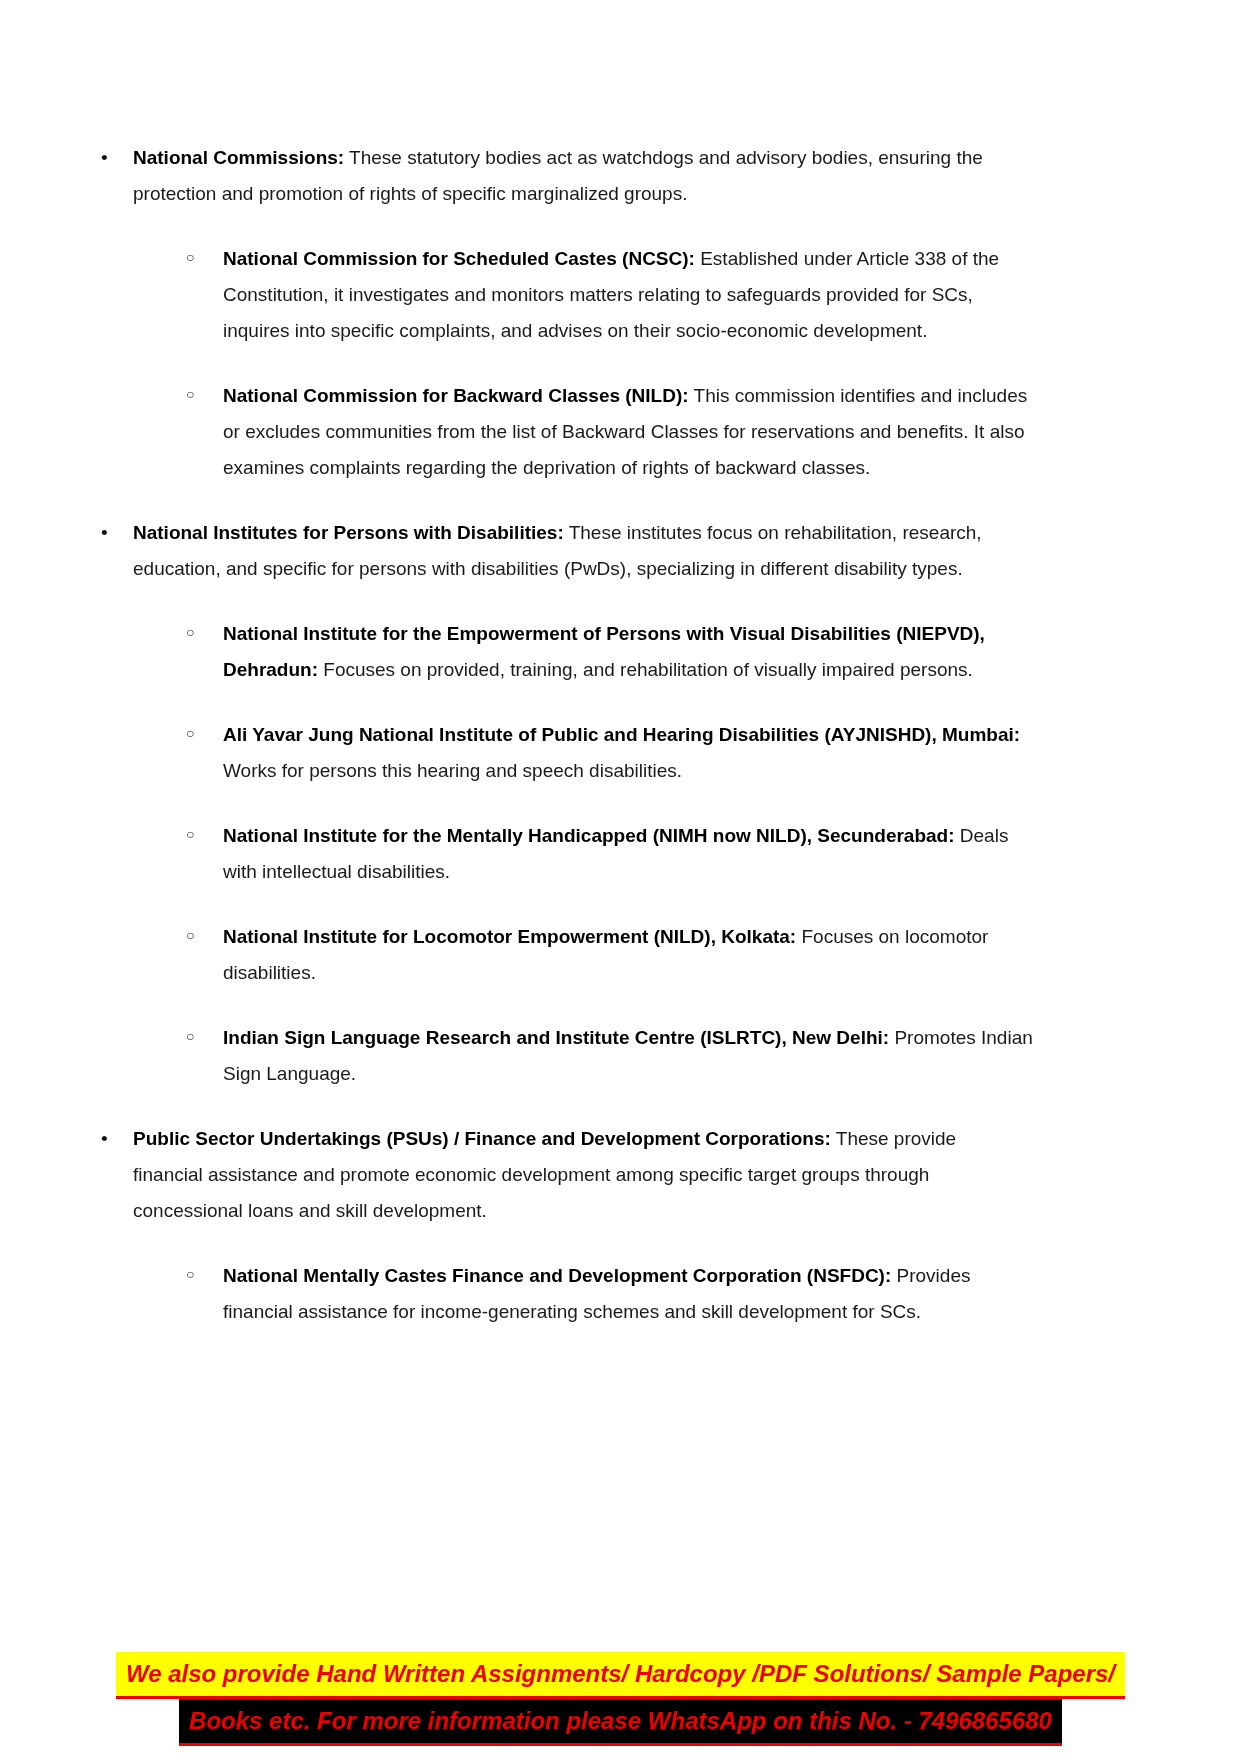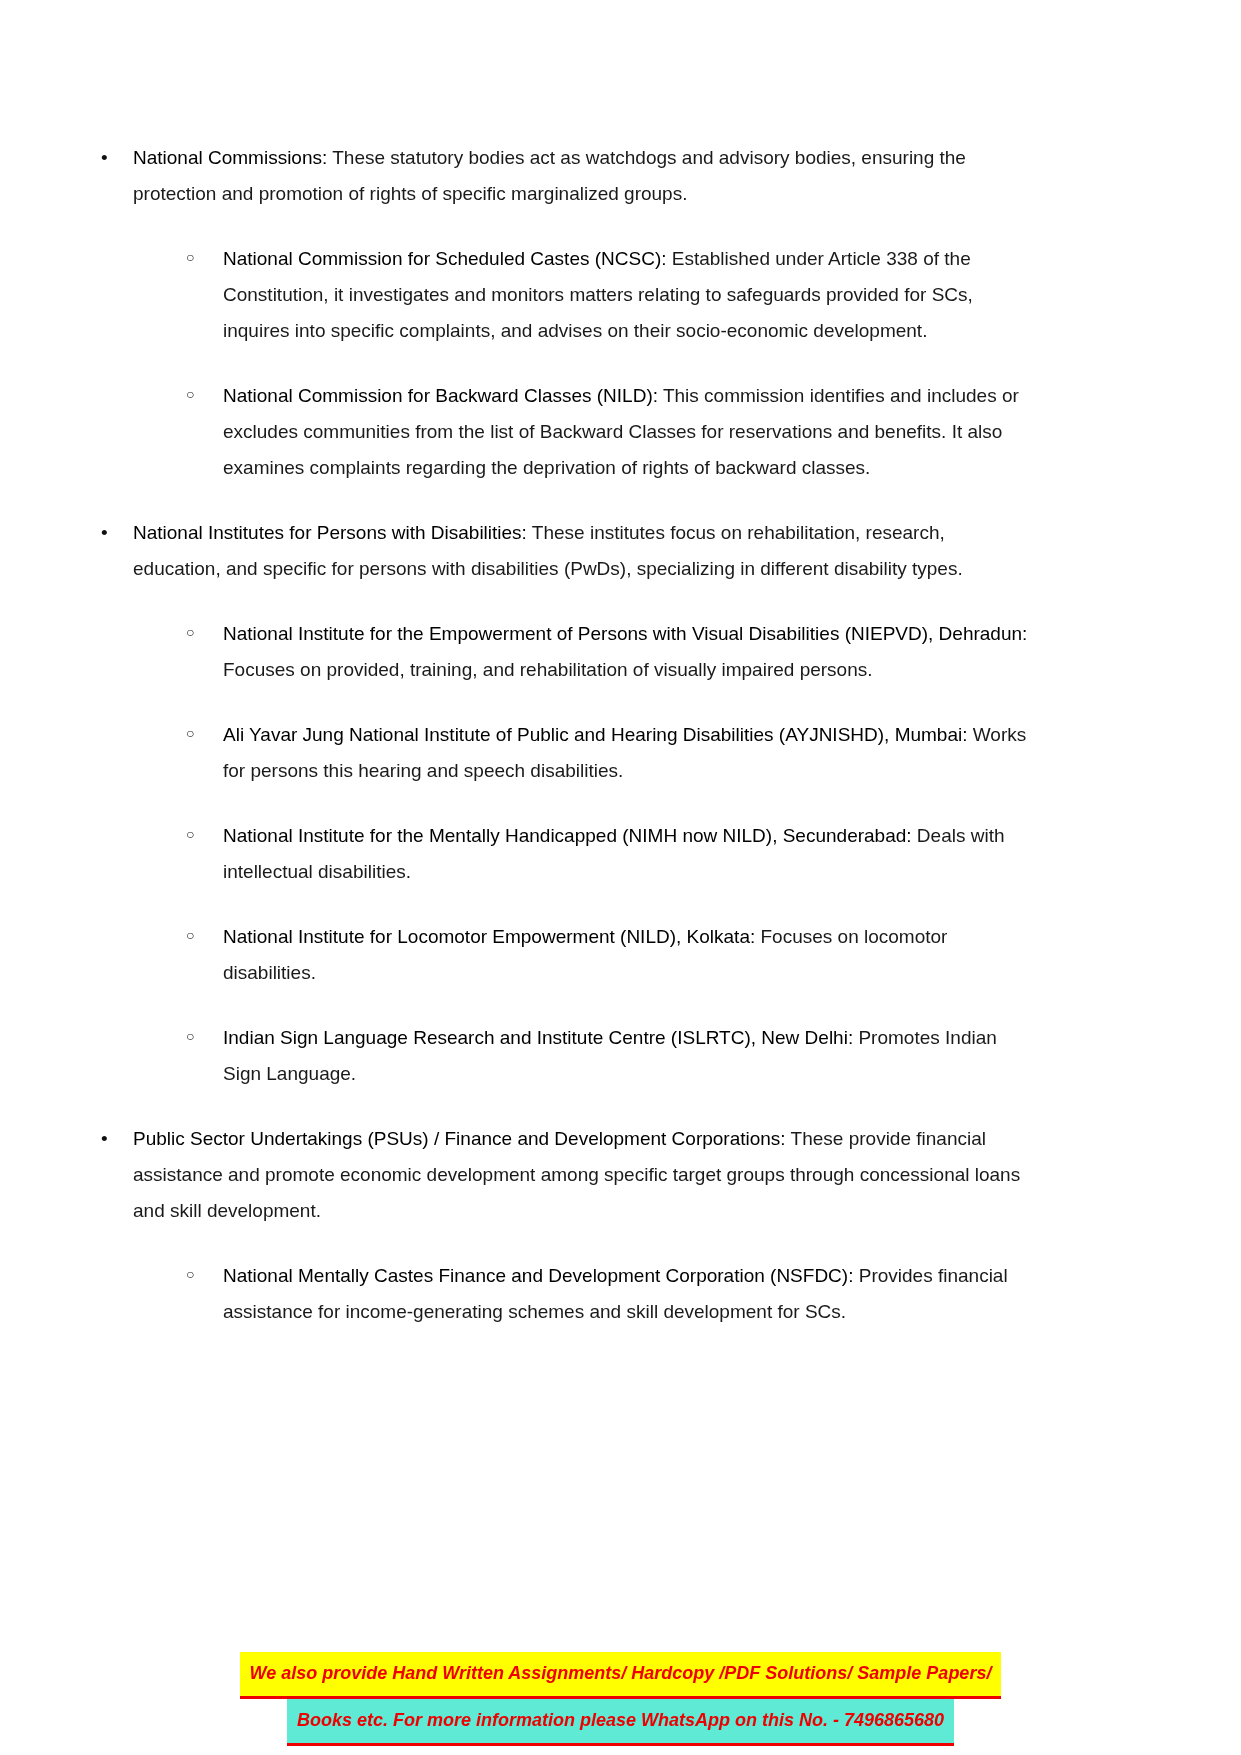--- a/index.html
+++ b/index.html
@@ -19,33 +19,33 @@
     font-size: 19px;
     line-height: 36px;
     margin: 0 0 29px 0;
     text-align: left;
   }
   .l1para { padding-left: 133px; padding-right: 215px; }
   .l2para { padding-left: 223px; padding-right: 208px; }
   .marker { position: absolute; display: inline-block; }
   .m1 { left: 101px; top: 0; font-size: 19px; color: #111; }
   .m2 { left: 186px; top: -2px; font-size: 14px; color: #222; }
-  .para b { color: #000000; font-weight: normal; }
+  .para b { color: #000000; font-weight: bold; }
   .footer {
     position: absolute;
     top: 1652px;
     left: 0;
     width: 100%;
     text-align: center;
   }
   .hl {
     display: block;
     width: fit-content;
     margin: 0 auto;
-    font-size: 18px;
+    font-size: 24px;
     font-weight: bold;
     font-style: italic;
     line-height: 41px;
     padding: 1px 10px 2px 10px;
     border-bottom: 3px solid currentColor;
     white-space: nowrap;
   }
 </style>
 </head>
 <body>
@@ -127,15 +127,15 @@
             </div>
           </li>
         </ul>
       </li>
 
     </ul>
   </div>
 
   <div class="footer">
     <span class="hl" style="background: rgb(255, 255, 0); color: rgb(238, 0, 0);">We also provide Hand Written Assignments/ Hardcopy /PDF Solutions/ Sample Papers/</span>
-    <span class="hl" style="background: #5eead4; color: rgb(238, 0, 0);">Books etc. For more information please WhatsApp on this No. - 7496865680</span>
+    <span class="hl" style="background: #000000; color: rgb(238, 0, 0);">Books etc. For more information please WhatsApp on this No. - 7496865680</span>
   </div>
 </div>
 
 </body></html>

